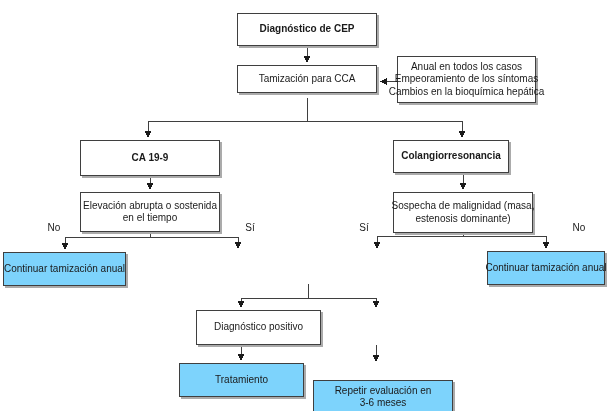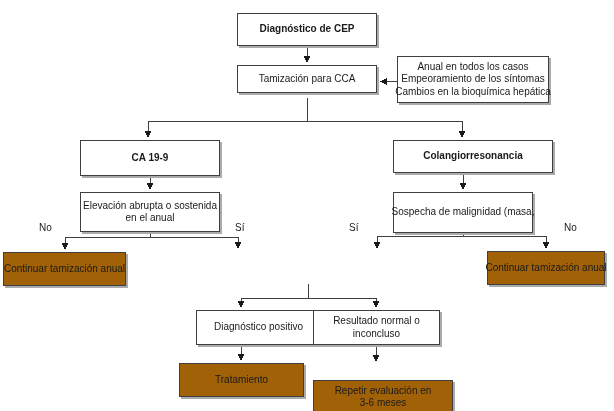--- a/index.html
+++ b/index.html
@@ -21,25 +21,26 @@
     box-shadow: 2px 2px 0 #ababab;
     display: flex;
     flex-direction: column;
     align-items: center;
     justify-content: center;
     text-align: right;
     font-size: 10px;
     line-height: 12.5px;
   }
   .node > div { white-space: nowrap; }
-  .grey { background: #a16207; }
+  .grey { background: #7dd3fc; }
   .bold { font-weight: bold; }
   .elabel {
     position: absolute;
     width: 30px;
+    text-align: center;
     font-size: 10px;
     line-height: 12px;
   }
 </style>
 </head>
 <body>
 
 <div id="canvas">
 
   <svg id="wires" width="614" height="411" viewBox="0 0 614 411" stroke="#3f3f3f" stroke-width="1" shape-rendering="crispEdges">
@@ -83,65 +84,62 @@
   </svg>
 
   <div class="node bold" style="left:237px;top:13px;width:140px;height:33px">
     <div>Diagnóstico de CEP</div>
   </div>
 
   <div class="node" style="left:237px;top:65px;width:140px;height:28px">
     <div>Tamización para CCA</div>
   </div>
 
-  <div class="node" style="left:397px;top:56px;width:152px;height:47px">
+  <div class="node" style="left:397px;top:56px;width:139px;height:47px">
     <div>Anual en todos los casos</div>
     <div>Empeoramiento de los síntomas</div>
     <div>Cambios en la bioquímica hepática</div>
   </div>
 
   <div class="node bold" style="left:80px;top:140px;width:140px;height:36px">
     <div>CA 19-9</div>
   </div>
 
-  <div class="node bold" style="left:393px;top:140px;width:160px;height:33px">
+  <div class="node bold" style="left:393px;top:140px;width:116px;height:33px">
     <div>Colangiorresonancia</div>
   </div>
 
   <div class="node" style="left:80px;top:192px;width:140px;height:40px">
     <div>Elevación abrupta o sostenida</div>
-    <div>en el anual</div>
+    <div>en el tiempo</div>
   </div>
 
   <div class="node" style="left:393px;top:192px;width:140px;height:41px">
     <div>Sospecha de malignidad (masa,</div>
+    <div>estenosis dominante)</div>
   </div>
 
   <span class="elabel" style="left:39px;top:222px">No</span>
   <span class="elabel" style="left:235px;top:222px">Sí</span>
   <span class="elabel" style="left:349px;top:222px">Sí</span>
   <span class="elabel" style="left:564px;top:222px">No</span>
 
   <div class="node grey" style="left:3px;top:252px;width:123px;height:34px">
     <div>Continuar tamización anual</div>
   </div>
 
 
   <div class="node grey" style="left:487px;top:251px;width:118px;height:34px">
     <div>Continuar tamización anual</div>
   </div>
 
   <div class="node" style="left:196px;top:310px;width:125px;height:35px">
     <div>Diagnóstico positivo</div>
   </div>
 
-  <div class="node" style="left:313px;top:310px;width:127px;height:35px">
-    <div>Resultado normal o</div>
-    <div>inconcluso</div>
-  </div>
 
   <div class="node grey" style="left:179px;top:363px;width:125px;height:34px">
     <div>Tratamiento</div>
   </div>
 
   <div class="node grey" style="left:313px;top:380px;width:140px;height:34px">
     <div>Repetir evaluación en</div>
     <div>3-6 meses</div>
   </div>
 

